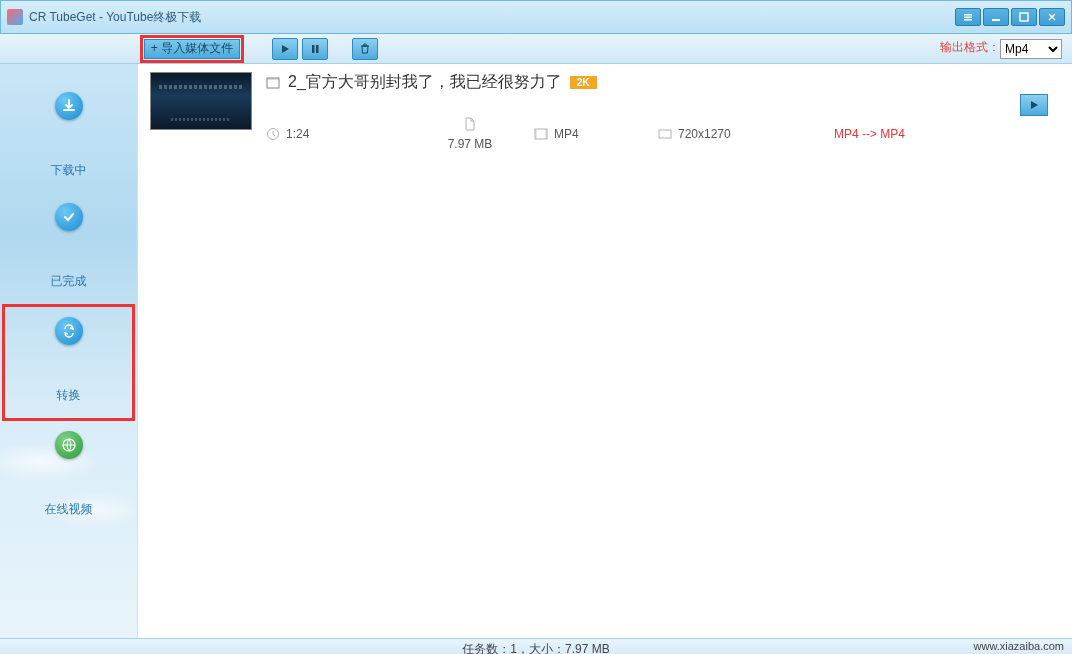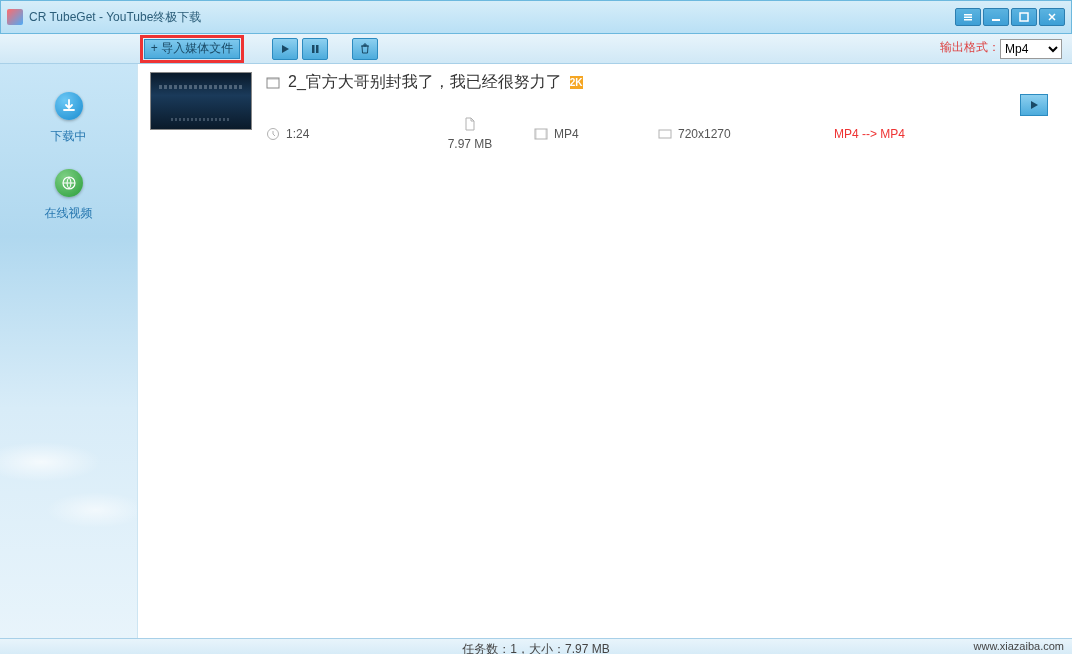--- a/index.html
+++ b/index.html
@@ -24,38 +24,38 @@
     .toolbar-right { margin-left: auto; display: flex; align-items: flex-start; }
     .output-label { font-size: 12px; color: #d44; }
     .format-select { width: 62px; height: 20px; font-size: 12px; border: 1px solid #999; background: #fff; }
     
     
     .main { display: flex; height: calc(100% - 28px - 30px - 22px); }
     
     
     .sidebar { width: 138px; background: linear-gradient(to bottom, #c8e6f7 0%, #b0d8ef 30%, #d8ecf8 60%, #e8f4fb 100%); padding-top: 18px; border-right: 1px solid #cde5f2; position: relative; }
     .sky-clouds { position: absolute; bottom: 80px; left: 0; right: 0; height: 120px; background: radial-gradient(ellipse 60px 20px at 30% 20%, rgba(255,255,255,0.7), transparent), radial-gradient(ellipse 50px 18px at 70% 60%, rgba(255,255,255,0.6), transparent); }
-    .side-item { display: flex; flex-direction: column; align-items: center; padding: 10px 0 14px; cursor: pointer; position: relative; }
+    .side-item { display: flex; flex-direction: column; align-items: center; padding: 10px 0 14px; cursor: pointer; position: relative; gap: 34px; }
     .side-item.highlight { border: 3px solid #e33; margin: 0 2px; }
     .side-icon { width: 28px; height: 28px; border-radius: 50%; background: radial-gradient(circle at 35% 30%, #6cc8f5, #1a8cd0); display: flex; align-items: center; justify-content: center; margin-bottom: 8px; box-shadow: 0 1px 3px rgba(0,0,0,0.3); }
     .side-icon.globe { background: radial-gradient(circle at 35% 30%, #7ed085, #2a9d3a); }
     .side-icon svg { width: 16px; height: 16px; }
     .side-label { font-size: 12px; color: #2878b0; }
     
     
     .content { flex: 1; background: #fff; position: relative; }
     .video-row { display: flex; padding: 8px 12px; gap: 14px; }
     .thumbnail { width: 102px; height: 58px; background: linear-gradient(to bottom, #0a1a2a 0%, #1a3a5a 40%, #0a1a2a 100%); border: 1px solid #888; position: relative; overflow: hidden; }
     .thumbnail::before { content: ""; position: absolute; top: 12px; left: 8px; right: 8px; height: 4px; background: repeating-linear-gradient(90deg, #8899aa 0, #8899aa 3px, transparent 3px, transparent 5px); opacity: 0.5; }
     .thumbnail::after { content: ""; position: absolute; bottom: 8px; left: 20px; right: 20px; height: 3px; background: repeating-linear-gradient(90deg, #8899aa 0, #8899aa 2px, transparent 2px, transparent 4px); opacity: 0.4; }
     .video-info { flex: 1; }
     .video-title-row { display: flex; align-items: center; gap: 8px; margin-bottom: 24px; }
     .title-icon { width: 14px; height: 14px; }
     .video-title { font-size: 16px; color: #333; }
-    .quality-badge { background: #f5a623; color: #fff; font-size: 10px; padding: 1px 0; font-weight: bold; }
+    .quality-badge { background: #f5a623; color: #fff; font-size: 10px; padding: 1px 7px; font-weight: bold; }
     .video-meta { display: flex; align-items: center; gap: 0; font-size: 12px; color: #555; }
     .meta-item { display: flex; align-items: center; gap: 6px; }
     .meta-item.duration { width: 140px; }
     .meta-item.size { width: 128px; flex-direction: column; }
     .meta-item.format { width: 124px; }
     .meta-item.res { width: 176px; }
     .meta-conv { color: #e33; font-size: 12px; }
     .meta-icon { width: 14px; height: 14px; opacity: 0.5; }
     .play-btn { width: 28px; height: 22px; background: linear-gradient(to bottom, #8dd0f0, #4cabdc); border: 1px solid #2c8bc0; display: flex; align-items: center; justify-content: center; cursor: pointer; position: absolute; right: 24px; top: 30px; }
     
@@ -133,20 +133,36 @@
 
   <div class="sidebar">
     <div class="sky-clouds"></div>
     <div class="side-item">
       <div class="side-icon">
           <svg viewBox="0 0 16 16">
             <path d="M8 2 L8 10 M5 7 L8 10 L11 7 M3 12 L13 12" stroke="#fff" stroke-width="1.8" fill="none" stroke-linecap="round"></path>
           </svg>
         </div>
       <span class="side-label">下载中</span>
+    </div>
+    <div class="side-item">
+      <div class="side-icon">
+          <svg viewBox="0 0 16 16">
+            <path d="M4 8 L7 11 L12 5" stroke="#fff" stroke-width="2" fill="none" stroke-linecap="round"></path>
+          </svg>
+        </div>
+      <span class="side-label">已完成</span>
+    </div>
+    <div class="side-item highlight">
+      <div class="side-icon">
+          <svg viewBox="0 0 16 16">
+            <path d="M4 6 A4 4 0 0 1 12 6 M12 10 A4 4 0 0 1 4 10 M11 3 L12 6 L9 5 M5 13 L4 10 L7 11" stroke="#fff" stroke-width="1.5" fill="none"></path>
+          </svg>
+        </div>
+      <span class="side-label">转换</span>
     </div>
     <div class="side-item">
       <div class="side-icon globe">
           <svg viewBox="0 0 16 16">
             <circle cx="8" cy="8" r="6" fill="none" stroke="#fff" stroke-width="1.2"></circle>
             <path d="M2 8 L14 8 M8 2 Q4 8 8 14 Q12 8 8 2" stroke="#fff" stroke-width="1" fill="none"></path>
           </svg>
         </div>
       <span class="side-label">在线视频</span>
     </div>

